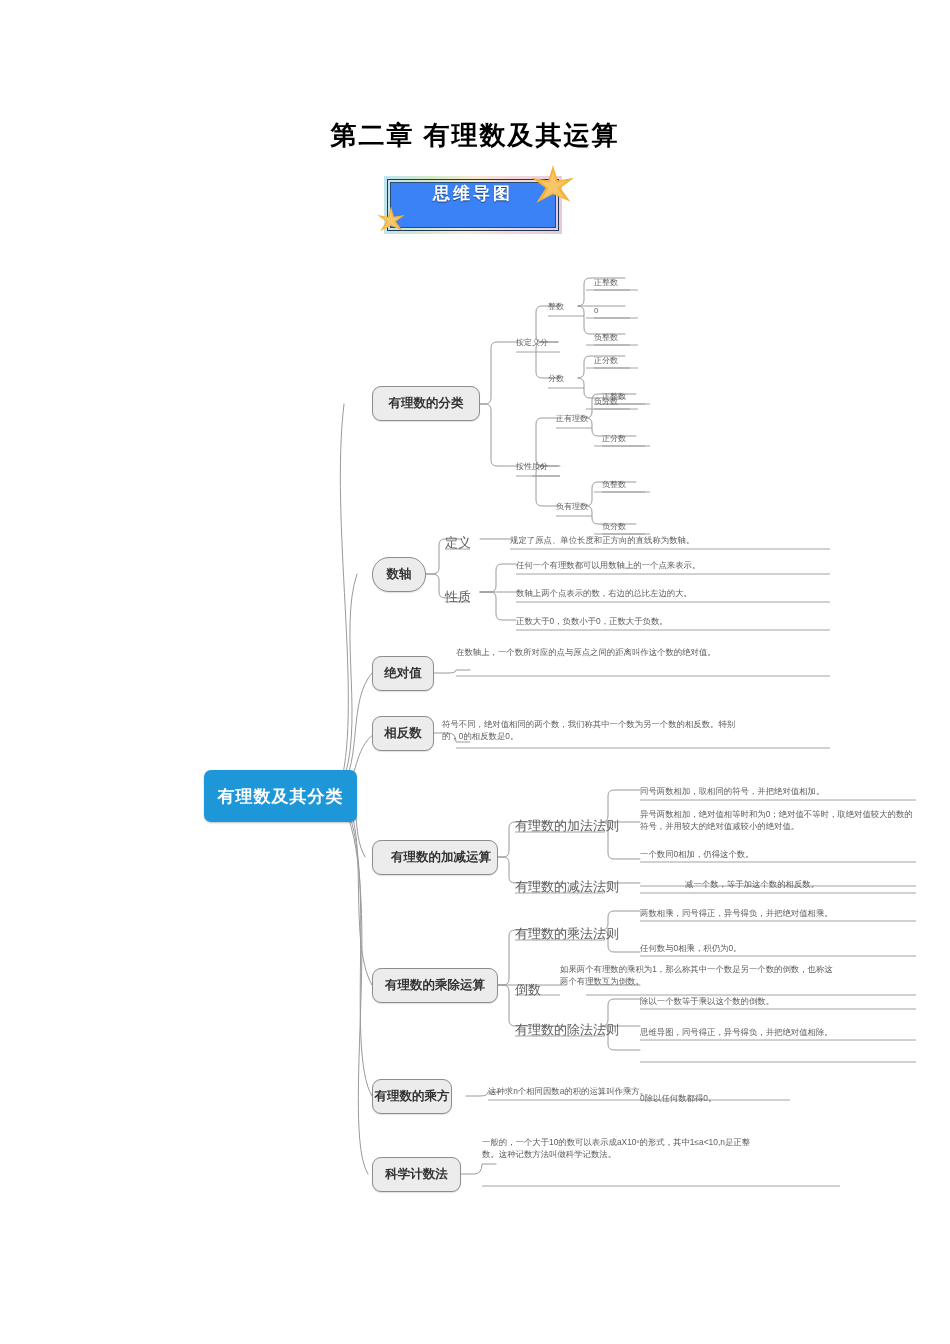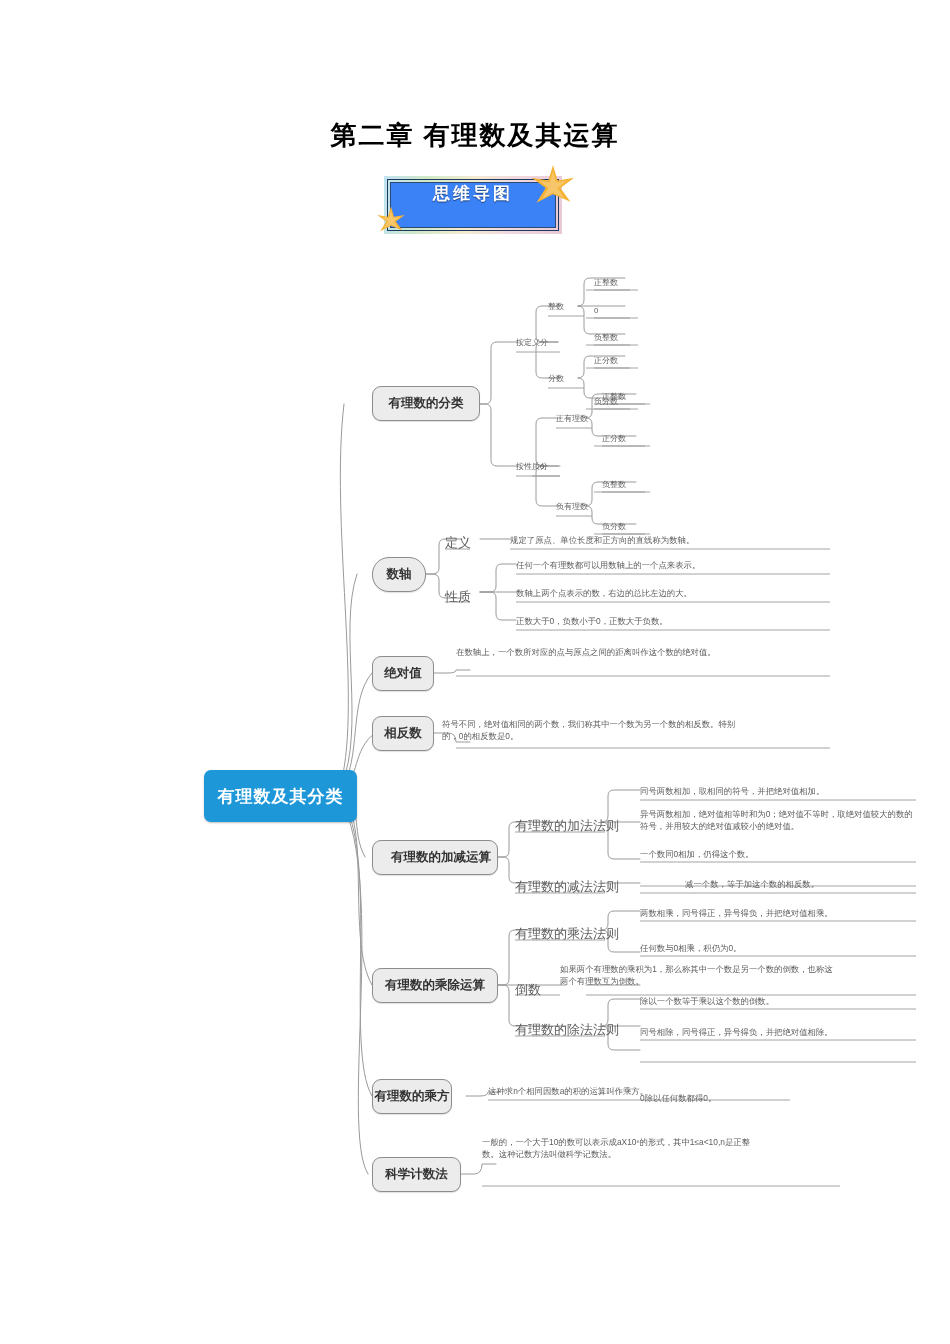--- a/index.html
+++ b/index.html
@@ -292,21 +292,21 @@
     <div class="t mid" style="left:640px;top:878px;width:280px;padding-left:45px;">减一个数，等于加这个数的相反数。</div>
 
     <div class="t tiny" style="left:515px;top:925px;">有理数的乘法法则</div>
     <div class="t tiny" style="left:515px;top:981px;">倒数</div>
     <div class="t tiny" style="left:515px;top:1021px;">有理数的除法法则</div>
 
     <div class="t mid" style="left:640px;top:907px;width:280px;">两数相乘，同号得正，异号得负，并把绝对值相乘。</div>
     <div class="t mid" style="left:640px;top:942px;width:280px;">任何数与0相乘，积仍为0。</div>
     <div class="t mid" style="left:560px;top:963px;width:280px;">如果两个有理数的乘积为1，那么称其中一个数是另一个数的倒数，也称这两个有理数互为倒数。</div>
     <div class="t mid" style="left:640px;top:995px;width:280px;">除以一个数等于乘以这个数的倒数。</div>
-    <div class="t mid" style="left:640px;top:1026px;width:280px;">同号相除，同号得正，异号得负，并把绝对值相除。</div>
+    <div class="t mid" style="left:640px;top:1026px;width:280px;">思维导图，同号得正，异号得负，并把绝对值相除。</div>
     <div class="t mid" style="left:640px;top:1092px;width:280px;">0除以任何数都得0。</div>
 
     <div class="t mid" style="left:488px;top:1085px;width:300px;">这种求n个相同因数a的积的运算叫作乘方。</div>
 
     <div class="t mid" style="left:482px;top:1136px;width:272px;">一般的，一个大于10的数可以表示成aX10ⁿ的形式，其中1≤a&lt;10,n是正整数。这种记数方法叫做科学记数法。</div>
 
   </div>
 </div>
 
 </body></html>

